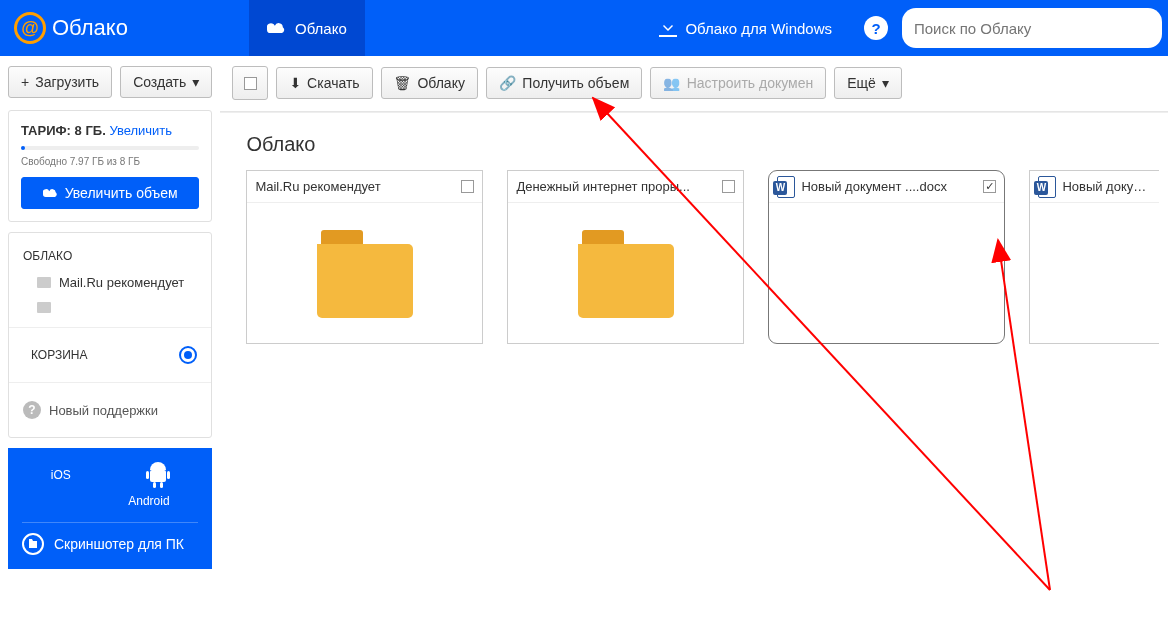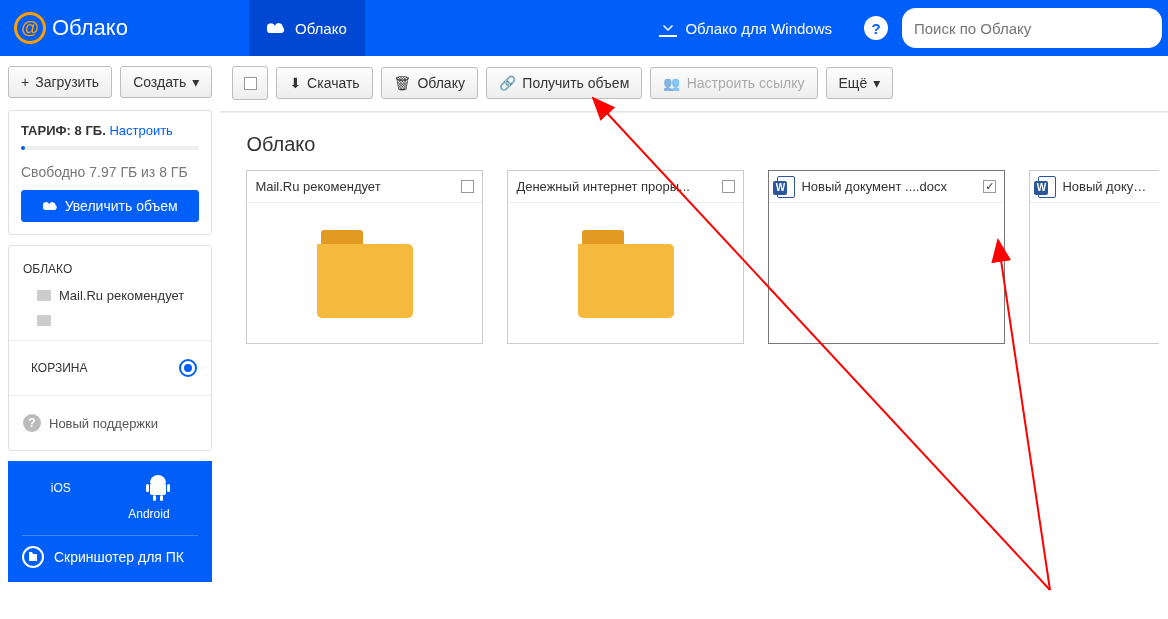--- a/index.html
+++ b/index.html
@@ -20,21 +20,21 @@
   .sidebar { width: 249px; padding: 10px 8px; }
   .main { flex: 1; }
 
   .btn { display: inline-flex; align-items: center; gap: 6px; background: linear-gradient(#fdfdfd,#eee); border: 1px solid #bdbdbd; border-radius: 3px; padding: 7px 12px; font-size: 14px; color: #333; cursor: pointer; }
   .btn.disabled { color: #aaa; }
   .sidebar-toolbar { display:flex; gap:8px; margin-bottom:12px; }
 
   .panel { border: 1px solid #e0e0e0; border-radius: 3px; padding: 12px; margin-bottom: 10px; }
   .tariff-line { font-weight: bold; font-size: 13px; margin-bottom: 8px; }
   .tariff-line a { color: #005ff9; font-weight: normal; text-decoration: none; }
-  .free-line { color: #777; font-size: 14px; margin-top: 14px; margin-bottom: 10px; }
+  .free-line { color: #777; font-size: 10px; margin-top: 6px; margin-bottom: 10px; }
   .btn-primary { background: #005ff9; color: #fff; border: 1px solid #005ff9; width: 100%; justify-content: center; }
 
   .section-label { text-transform: uppercase; font-size: 12px; color: #333; margin: 8px 0 6px; padding-left: 4px;}
   .tree-item { display:flex; align-items:center; gap:8px; padding:6px 0 6px 18px; color:#333; cursor:pointer; font-size:13px; }
   .folder-bullet { width:14px; height:11px; background:#ccc; border-radius:1px; }
   .trash-row { display:flex; align-items:center; justify-content:space-between; padding:8px 4px; }
   .radio-dot { width:18px;height:18px;border:2px solid #005ff9;border-radius:50%;display:flex;align-items:center;justify-content:center; }
   .radio-dot::after { content:''; width:8px;height:8px;border-radius:50%;background:#005ff9; }
   .support-row { display:flex; align-items:center; gap:8px; color:#555; padding:10px 4px; }
 
@@ -46,21 +46,21 @@
   .promo-foot { display:flex; align-items:center; gap:10px; font-size:14px; }
 
   
   .main-toolbar { padding: 10px 12px; display:flex; gap:8px; align-items:center; border-bottom:1px solid transparent; }
   .checkbox-btn { width:36px; height:34px; display:flex; align-items:center; justify-content:center; background: linear-gradient(#fdfdfd,#eee); border:1px solid #bdbdbd; border-radius:3px; cursor:pointer; }
   .chk { width:13px; height:13px; border:1px solid #999; background:#fff; }
 
   .breadcrumb-area { border-top:1px solid #eee; padding:20px 26px 14px; font-size:20px; }
   .grid { display:flex; gap:24px; padding:0 26px; }
   .card { width:237px; height:174px; border:1px solid #ccc; position:relative; cursor:pointer; }
-  .card.selected { border-color:#777; }
+  .card.selected { border-color:#777;border-radius:9px; }
   .card-head { height:32px; display:flex; align-items:center; padding:0 8px; gap:6px; font-size:13px; border-bottom:1px solid #eee; }
   .card-title { flex:1; white-space:nowrap; overflow:hidden; text-overflow:ellipsis; }
   .card-chk { width:13px;height:13px;border:1px solid #999;background:#fff;display:flex;align-items:center;justify-content:center; }
   .card-chk.checked::after { content:'✓'; font-size:11px; color:#333; }
   .card-body { display:flex; align-items:center; justify-content:center; height:142px; }
   .card.partial { width:130px; border-right:none; overflow:hidden; }
 
   .folder-big { width:96px; position:relative; }
   .folder-tab { width:42px; height:14px; background:#e29a22; border-radius:3px 3px 0 0; margin-left:4px;}
   .folder-body { width:96px; height:74px; background:#f5b93e; border-radius:0 5px 5px 5px; }
@@ -114,21 +114,21 @@
       <button class="btn">
         <span>Создать</span>
         <span>▾</span>
       </button>
     </div>
 
     <div class="panel">
       <div class="tariff-line">
         <span>ТАРИФ:</span>
         <span>8 ГБ.</span>
-        <a href="#">Настроить</a>
+        <a href="#">Увеличить</a>
       </div>
       <div style="height:4px;background:#eee;border-radius:2px;margin-top:6px;">
           <div style="width:4px;height:4px;background:#005ff9;border-radius:2px;"></div>
         </div>
       <div class="free-line">Свободно 7.97 ГБ из 8 ГБ</div>
       <button class="btn btn-primary">
         <span class="ic">
           <svg width="16" height="12" viewBox="0 0 24 16">
               <path fill="#fff" d="M19 7a5 5 0 00-9.6-1.8A4 4 0 000 10a4 4 0 004 4h14a4 4 0 001-7z"></path>
             </svg>
@@ -205,21 +205,21 @@
       <button class="btn">
         <span class="ic">🗑</span>
         <span>Облаку</span>
       </button>
       <button class="btn">
         <span class="ic">🔗</span>
         <span>Получить объем</span>
       </button>
       <button class="btn disabled">
         <span class="ic" style="opacity:.5;">👥</span>
-        <span>Настроить ссылку</span>
+        <span>Настроить докумен</span>
       </button>
       <button class="btn">
         <span>Ещё</span>
         <span>▾</span>
       </button>
     </div>
 
     <div style="border-top:1px solid #e5e5e5;"></div>
     <div class="breadcrumb-area">Облако</div>
 

